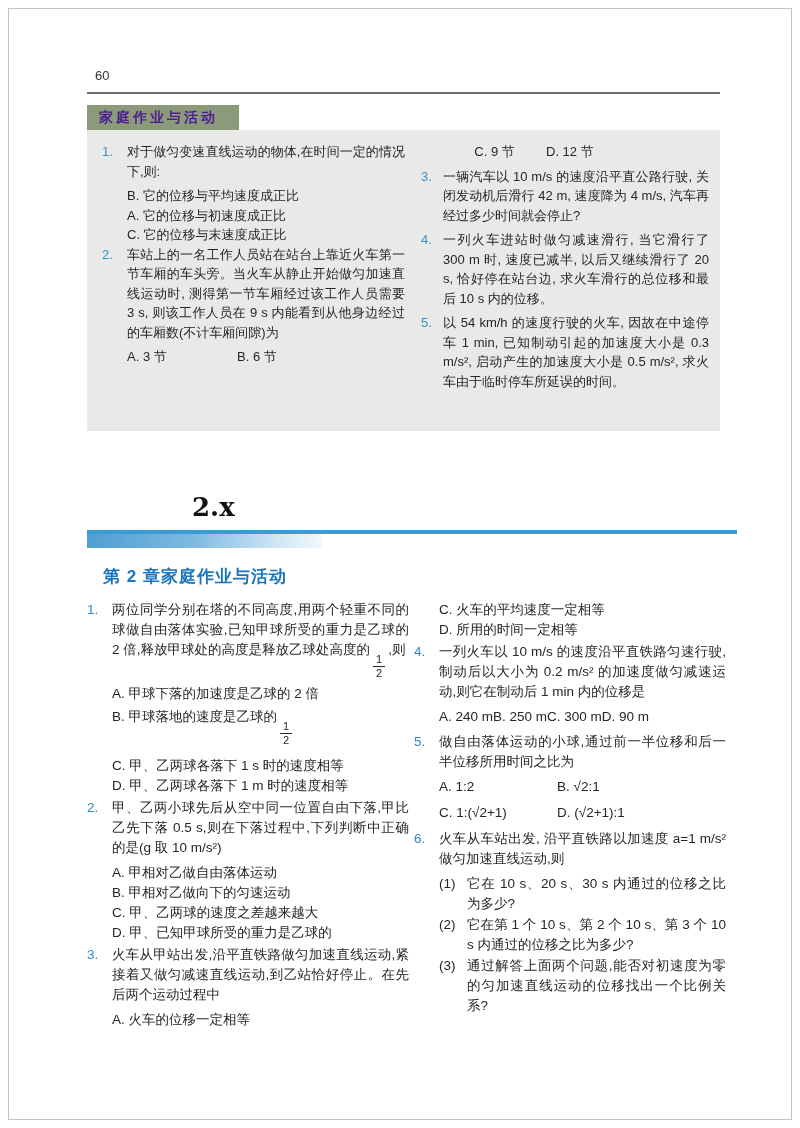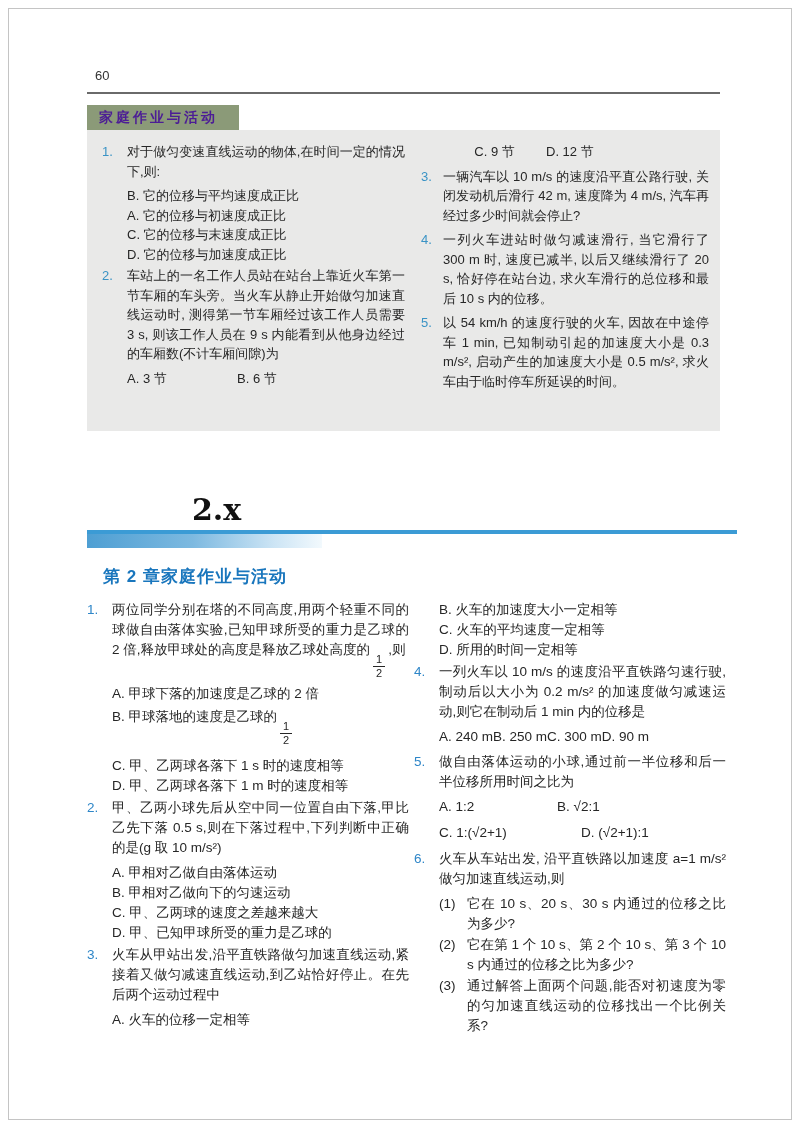--- a/index.html
+++ b/index.html
@@ -9,21 +9,21 @@
   .top-rule{position:absolute;left:87px;top:92px;width:633px;height:2px;background:#6a6a6a;}
   .hw-badge{position:absolute;left:87px;top:105px;width:140px;height:25px;background:#8b9a78;color:#4c1d95;font-size:14px;font-weight:bold;letter-spacing:3px;line-height:25px;padding-left:12px;}
   .hw-box{position:absolute;left:87px;top:130px;width:633px;height:301px;background:#e9e9e8;}
   .hw-col-left{position:absolute;left:15px;top:12px;width:303px;}
   .hw-col-right{position:absolute;left:334px;top:12px;width:288px;}
   .q{position:relative;padding-left:25px;margin-bottom:5px;font-size:13px;line-height:19.5px;text-align:justify;}
   .qnum{position:absolute;left:0;top:0;color:#3a93c5;}
   .opt{font-size:13px;line-height:19.5px;padding-left:25px;}
   .opt-row{display:flex;padding-left:25px;font-size:13px;line-height:19.5px;}
   .opt-row .o1{width:110px;}
-  .sec-code{position:absolute;left:192px;top:492px;font-family:"DejaVu Serif","Liberation Serif",serif;font-weight:bold;font-size:30px;color:#111;}
+  .sec-code{position:absolute;left:192px;top:492px;font-family:"DejaVu Serif","Liberation Serif",serif;font-weight:bold;font-size:26px;color:#111;}
   .sec-line{position:absolute;left:87px;top:530px;width:650px;height:4px;background:#3b9bd5;}
   .sec-grad{position:absolute;left:87px;top:534px;width:235px;height:14px;background:linear-gradient(to right,#4e9fd3 0%,#7db9e0 45%,#cde5f5 80%,#f2f9fd 100%);}
   .sec-heading{position:absolute;left:103px;top:565px;font-size:17px;font-weight:bold;color:#1976bd;letter-spacing:1px;}
   .bot-col-left{position:absolute;left:87px;top:600px;width:322px;}
   .bot-col-right{position:absolute;left:414px;top:600px;width:312px;}
   .bot-col-left .q,.bot-col-right .q,.bot-col-left .opt,.bot-col-right .opt,
   .bot-col-left .opt-row,.bot-col-right .opt-row{font-size:13.5px;line-height:20px;}
   .bot-col-left .qnum,.bot-col-right .qnum{color:#2e86c8;}
   .frac{display:inline-flex;flex-direction:column;align-items:center;vertical-align:-9px;line-height:1;font-size:11px;margin:0 3px;}
   .frac .fnum{border-bottom:1px solid #262626;padding:0 3px 1px;}
@@ -45,21 +45,20 @@
 
 <div class="hw-box">
   <div class="hw-col-left">
     <div class="q">
       <span class="qnum">1.</span>
       <span>对于做匀变速直线运动的物体,在时间一定的情况下,则:</span>
     </div>
     <div class="opt">B. 它的位移与平均速度成正比</div>
     <div class="opt">A. 它的位移与初速度成正比</div>
     <div class="opt">C. 它的位移与末速度成正比</div>
-    <div class="opt mb2">D. 它的位移与加速度成正比</div>
     <div class="q">
       <span class="qnum">2.</span>
       <span>车站上的一名工作人员站在站台上靠近火车第一节车厢的车头旁。当火车从静止开始做匀加速直线运动时, 测得第一节车厢经过该工作人员需要 3 s, 则该工作人员在 9 s 内能看到从他身边经过的车厢数(不计车厢间隙)为</span>
     </div>
     <div class="opt-row">
       <span class="o1">A. 3 节</span>
       <span>B. 6 节</span>
     </div>
   </div>
   <div class="hw-col-right">
@@ -113,42 +112,41 @@
   <div class="opt">C. 甲、乙两球的速度之差越来越大</div>
   <div class="opt mb2">D. 甲、已知甲球所受的重力是乙球的</div>
   <div class="q">
     <span class="qnum">3.</span>
     <span>火车从甲站出发,沿平直铁路做匀加速直线运动,紧接着又做匀减速直线运动,到乙站恰好停止。在先后两个运动过程中</span>
   </div>
   <div class="opt">A. 火车的位移一定相等</div>
 </div>
 
 <div class="bot-col-right">
-  <div class="opt">B. 火车的加速度大小一定相等</div>
   <div class="opt">C. 火车的平均速度一定相等</div>
   <div class="opt mb2">D. 所用的时间一定相等</div>
   <div class="q">
     <span class="qnum">4.</span>
     <span>一列火车以 10 m/s 的速度沿平直铁路匀速行驶,制动后以大小为 0.2 m/s² 的加速度做匀减速运动,则它在制动后 1 min 内的位移是</span>
   </div>
   <div class="opt-row" style="">
     <span>A. 240 m</span>
     <span>B. 250 m</span>
     <span>C. 300 m</span>
     <span>D. 90 m</span>
   </div>
   <div class="q" style="margin-top:5px;">
     <span class="qnum">5.</span>
     <span>做自由落体运动的小球,通过前一半位移和后一半位移所用时间之比为</span>
   </div>
   <div class="opt-row opt-row5" style="margin-top:3px;">
     <span class="o1">A. 1:2</span>
     <span>B. √2:1</span>
   </div>
-  <div class="opt-row opt-row5" style="margin-top:6px;margin-bottom:6px;gap:24px;">
+  <div class="opt-row opt-row5" style="margin-top:6px;margin-bottom:6px;">
     <span class="o1">C. 1:(√2+1)</span>
     <span>D. (√2+1):1</span>
   </div>
   <div class="q">
     <span class="qnum">6.</span>
     <span>火车从车站出发, 沿平直铁路以加速度 a=1 m/s² 做匀加速直线运动,则</span>
   </div>
   <div class="sub">
     <span class="snum">(1)</span>
     <span>它在 10 s、20 s、30 s 内通过的位移之比为多少?</span>

